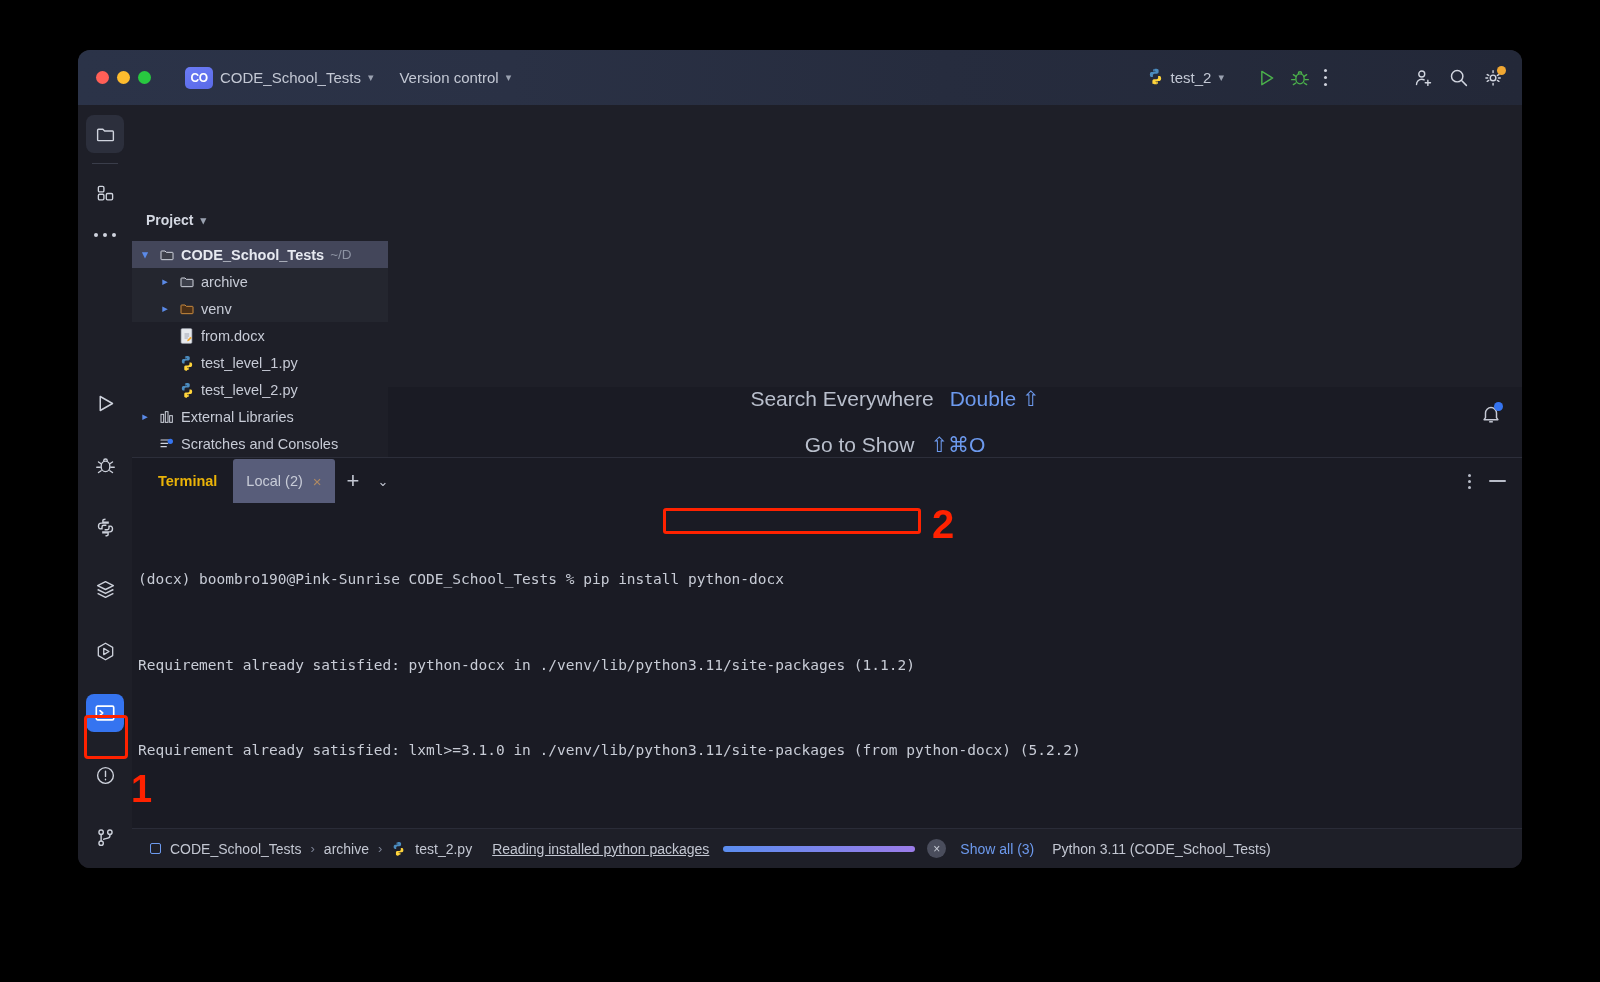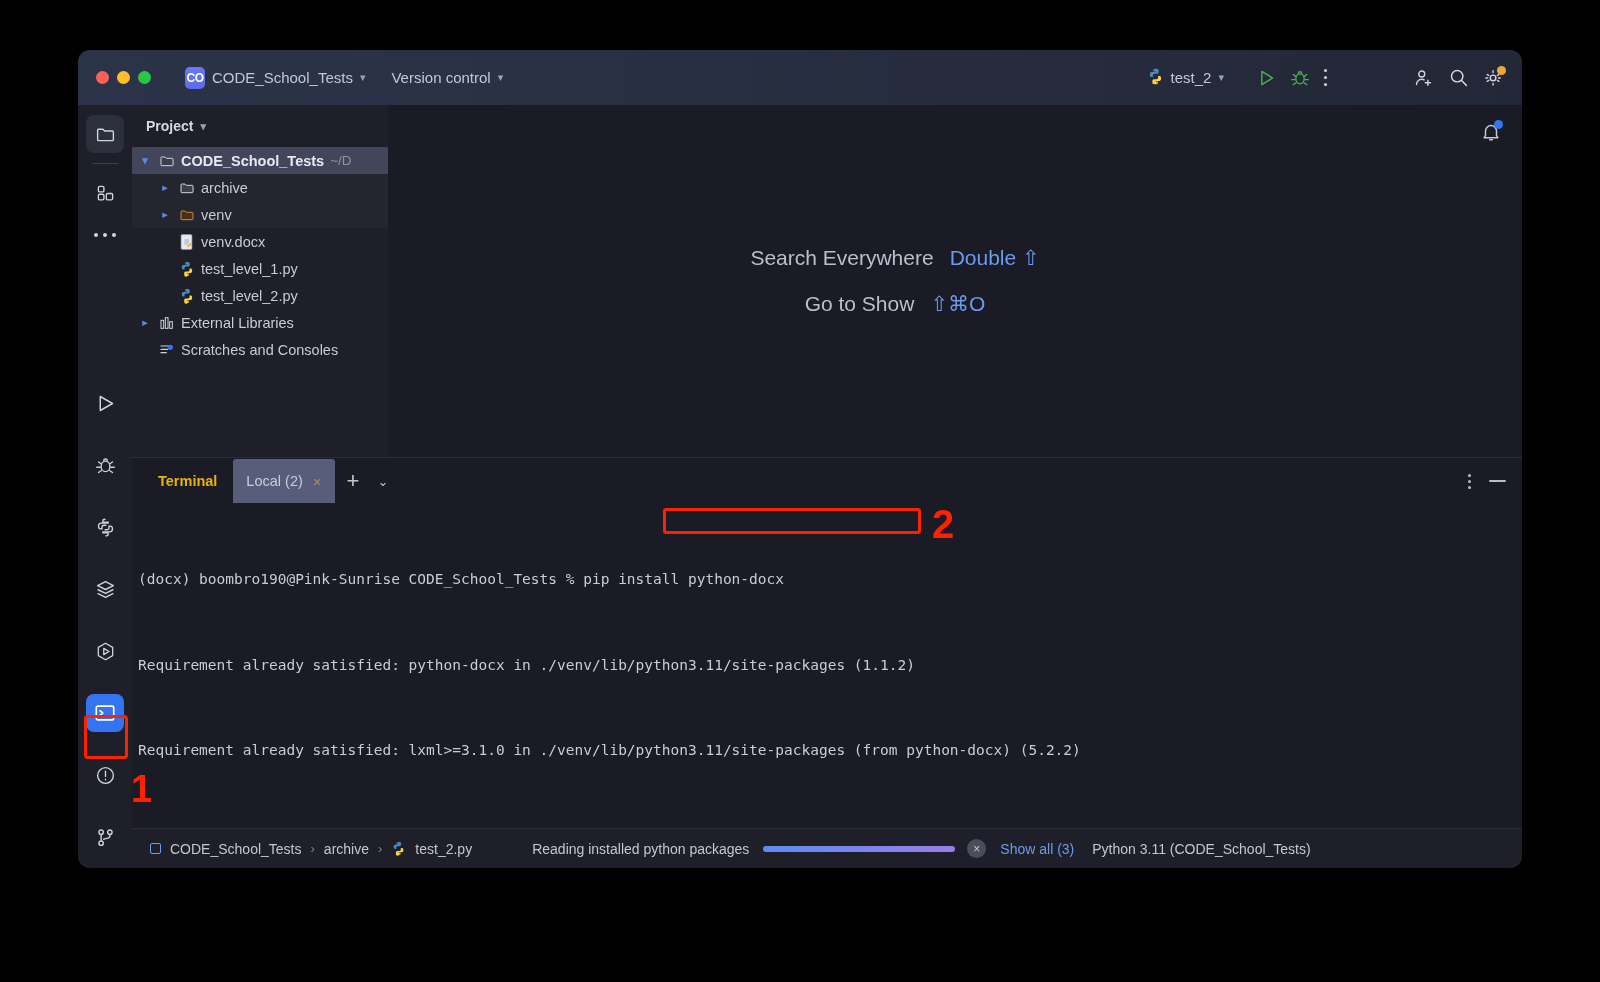--- a/index.html
+++ b/index.html
@@ -31,21 +31,21 @@
     flex: 0 0 auto;
     position: relative;
   }
   .traffic { display: flex; gap: 8px; margin-left: 18px; }
   .tl { width: 13px; height: 13px; border-radius: 50%; }
   .tl.red { background: #ff5f57; }
   .tl.yellow { background: #febc2e; }
   .tl.green { background: #28c840; }
 
   .proj-badge {
-    width: 20px; height: 22px;
+    width: 28px; height: 22px;
     background: linear-gradient(160deg,#6b7bf5,#5a6ae8);
     border-radius: 5px;
     color: #fff; font-size: 12px; font-weight: bold;
     display: flex; align-items: center; justify-content: center;
     letter-spacing: -0.5px;
   }
   .tb-item {
     display: flex; align-items: center; gap: 7px;
     color: #c3c8d4; font-size: 15px;
     padding: 4px 6px; border-radius: 5px;
@@ -95,21 +95,21 @@
     color: #ff2200;
     font-weight: bold;
     font-size: 38px;
     font-family: "Liberation Sans", sans-serif;
     line-height: 1;
   }
 
   
   #content { flex: 1 1 auto; display: flex; flex-direction: column; min-width: 0; }
 
-  #upper { flex: 0 0 352px; display: flex; min-height: 0; background: #1e1f28; }
+  #upper { flex: 0 0 352px; display: flex; min-height: 0; background: #1e1f28; align-items: flex-end; }
 
   
   #tree-pane {
     width: 256px; flex: 0 0 256px;
     background: #1e1f28;
     display: flex; flex-direction: column;
     overflow: hidden;
   }
   .pane-head {
     height: 42px; display: flex; align-items: center;
@@ -203,21 +203,21 @@
     height: 40px; flex: 0 0 auto;
     background: #1e1f28;
     display: flex; align-items: center;
     padding: 0 18px; gap: 0;
     font-size: 14px; color: #c3c7d2;
     border-top: 1px solid #2a2c38;
   }
   .crumb { display:flex; align-items:center; gap:9px; }
   .crumb-sep { color: #7b8193; font-size: 13px; }
   .sq-icon { width: 11px; height: 11px; border: 1.6px solid #6d9aee; border-radius: 2px; }
-  .status-msg { margin-left: 60px; color: #c3c7d2; }
+  .status-msg { margin-left: 20px; color: #c3c7d2; text-decoration: underline; }
   .progbar {
     width: 192px; height: 6px; border-radius: 3px;
     background: linear-gradient(to right, #5b8def, #9b7ce8);
     margin-left: 14px;
   }
   .prog-x {
     width: 19px; height: 19px; border-radius: 50%;
     background: #4a4d5c; color: #c8ccd6;
     display: flex; align-items: center; justify-content: center;
     font-size: 12px; margin-left: 12px;
@@ -422,21 +422,21 @@
             </div>
 
             <div class="trow" style="padding-left:46px;">
               <span class="ficon">
                 <svg width="15" height="16" viewBox="0 0 20 24">
                     <rect x="2" y="1" width="16" height="22" rx="1.5" fill="#e8eaee" stroke="#b9bec9"></rect>
                     <path d="M7 9h7M7 12h7M7 15h5" stroke="#8f96a3" stroke-width="1.2"></path>
                     <path d="M11.5 17.5l4.5-4.5 2 2-4.5 4.5-2.5.5z" fill="#f0a732"></path>
                   </svg>
               </span>
-              <span>venv.docx</span>
+              <span>from.docx</span>
             </div>
 
             <div class="trow" style="padding-left:46px;">
               <span class="ficon">
                 <svg width="16" height="16" viewBox="0 0 24 24">
                   <path d="M11.9 1.5C8.7 1.5 8.9 2.9 8.9 2.9v2.5h3.2v.5H7s-2.8-.2-2.8 3.4 2.4 3.4 2.4 3.4h1.7v-2.1s-.1-2.4 2.3-2.4h3.2s2.3 0 2.3-2.2V3.7s.4-2.2-4.2-2.2zm-1.8 1.1c.3 0 .6.3.6.6s-.3.6-.6.6-.6-.3-.6-.6.3-.6.6-.6z" fill="#4b8bbe"></path>
                   <path d="M12.1 22.5c3.2 0 3-1.4 3-1.4v-2.5H12v-.5h5s2.8.2 2.8-3.4-2.4-3.4-2.4-3.4h-1.7v2.1s.1 2.4-2.3 2.4H10.2s-2.3 0-2.3 2.2v3.2s-.4 2.3 4.2 2.3zm1.8-1.1c-.3 0-.6-.3-.6-.6s.3-.6.6-.6.6.3.6.6-.3.6-.6.6z" fill="#ffd43b"></path>
                 </svg>
               </span>
               <span>test_level_1.py</span>

